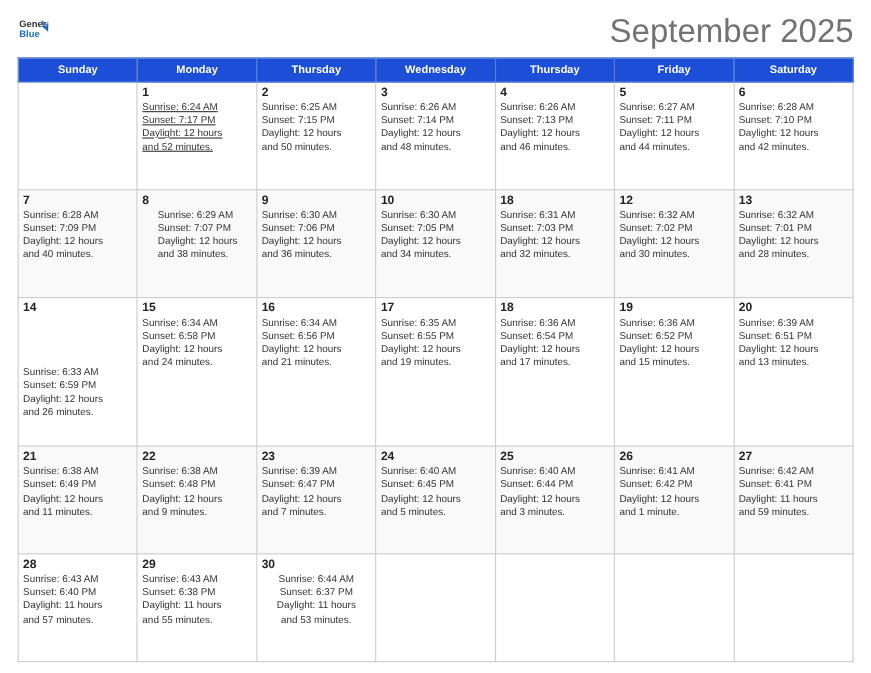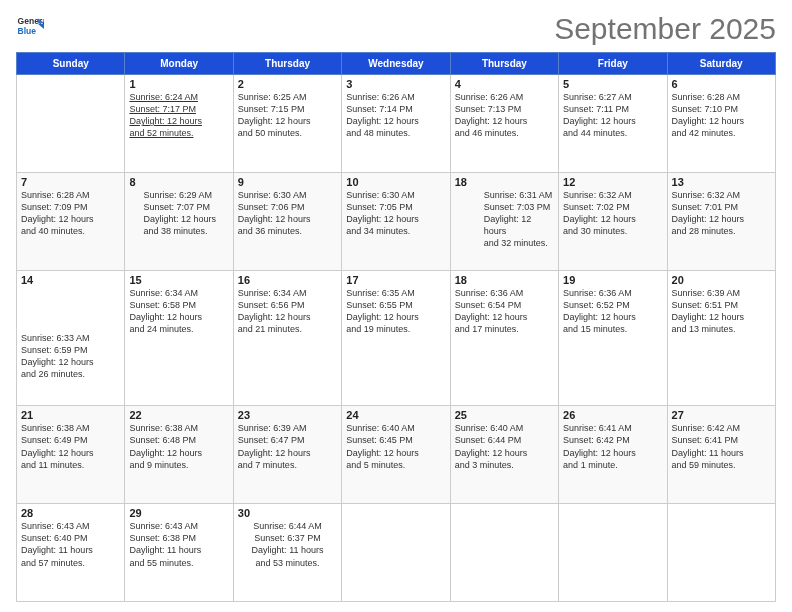--- a/index.html
+++ b/index.html
@@ -191,21 +191,21 @@
           </td>
           <td>
             <div class="cell-day">10</div>
             <div class="cell-info" style="white-space: pre-line;">Sunrise: 6:30 AM
 Sunset: 7:05 PM
 Daylight: 12 hours
 and 34 minutes.</div>
           </td>
           <td>
             <div class="cell-day">18</div>
-            <div class="cell-info" style="white-space: pre-line; margin-left: 29px;">Sunrise: 6:31 AM
+            <div class="cell-info" style="white-space: pre-line;">Sunrise: 6:31 AM
 Sunset: 7:03 PM
 Daylight: 12 hours
 and 32 minutes.</div>
           </td>
           <td>
             <div class="cell-day">12</div>
             <div class="cell-info" style="white-space: pre-line;">Sunrise: 6:32 AM
 Sunset: 7:02 PM
 Daylight: 12 hours
 and 30 minutes.</div>

